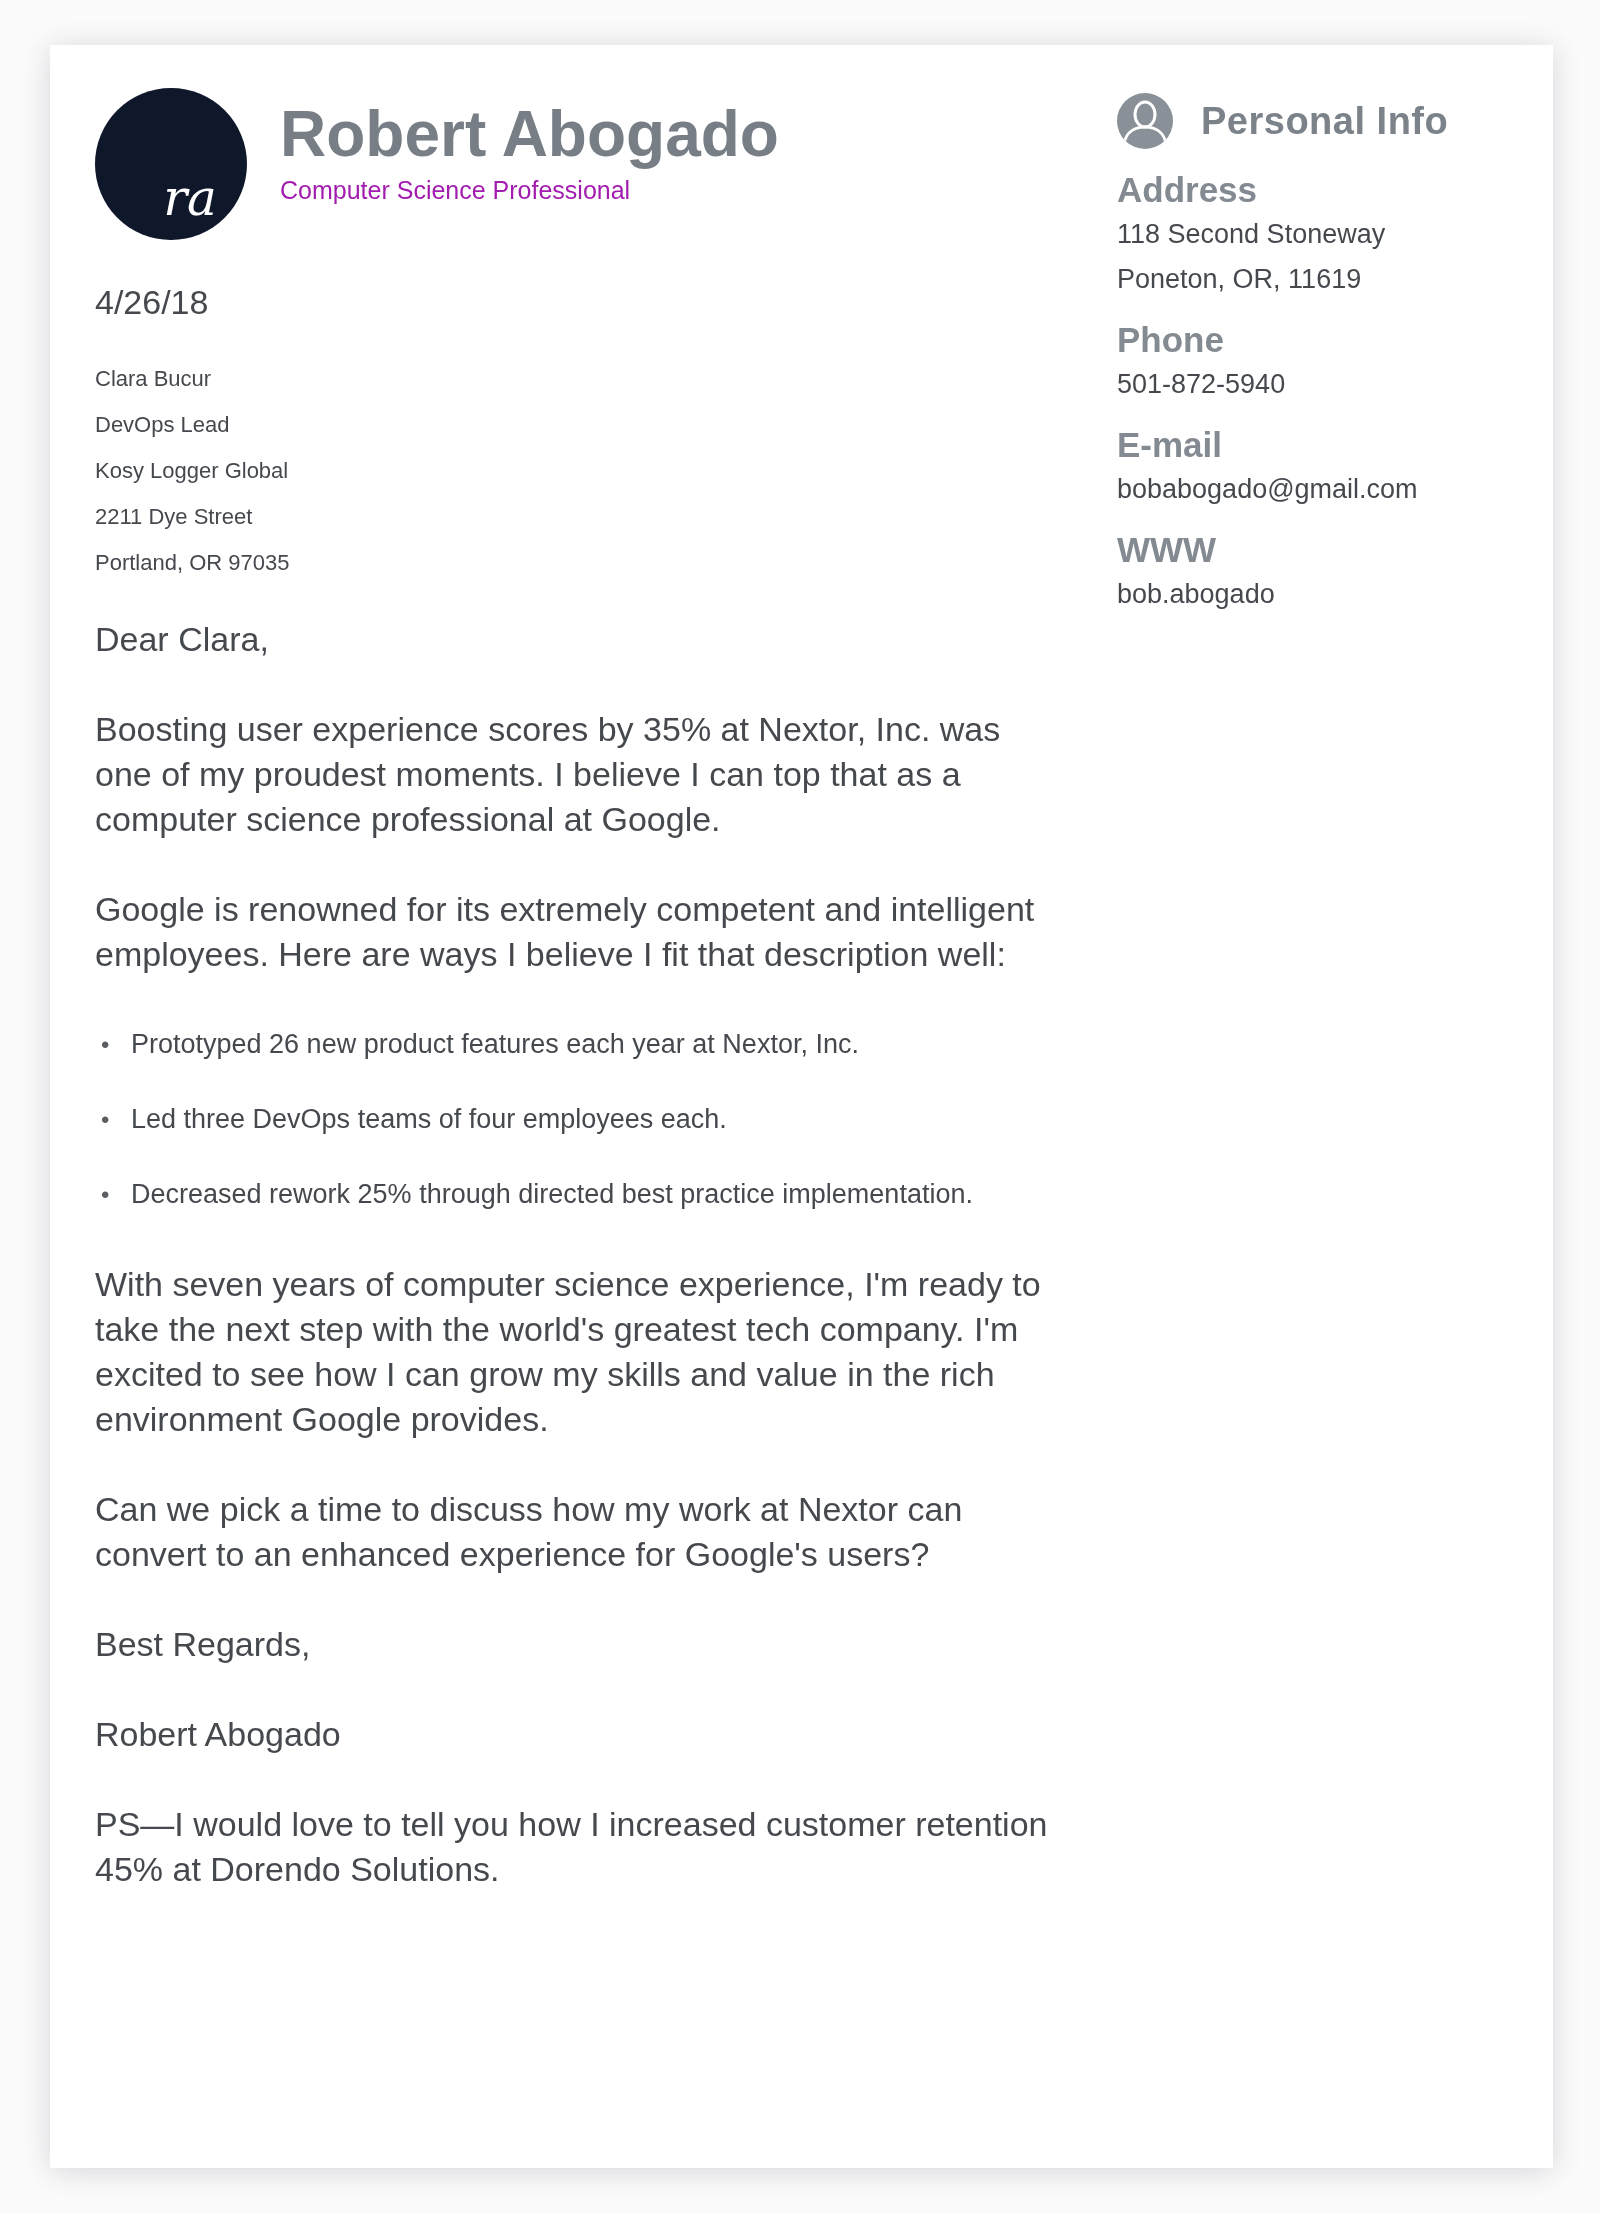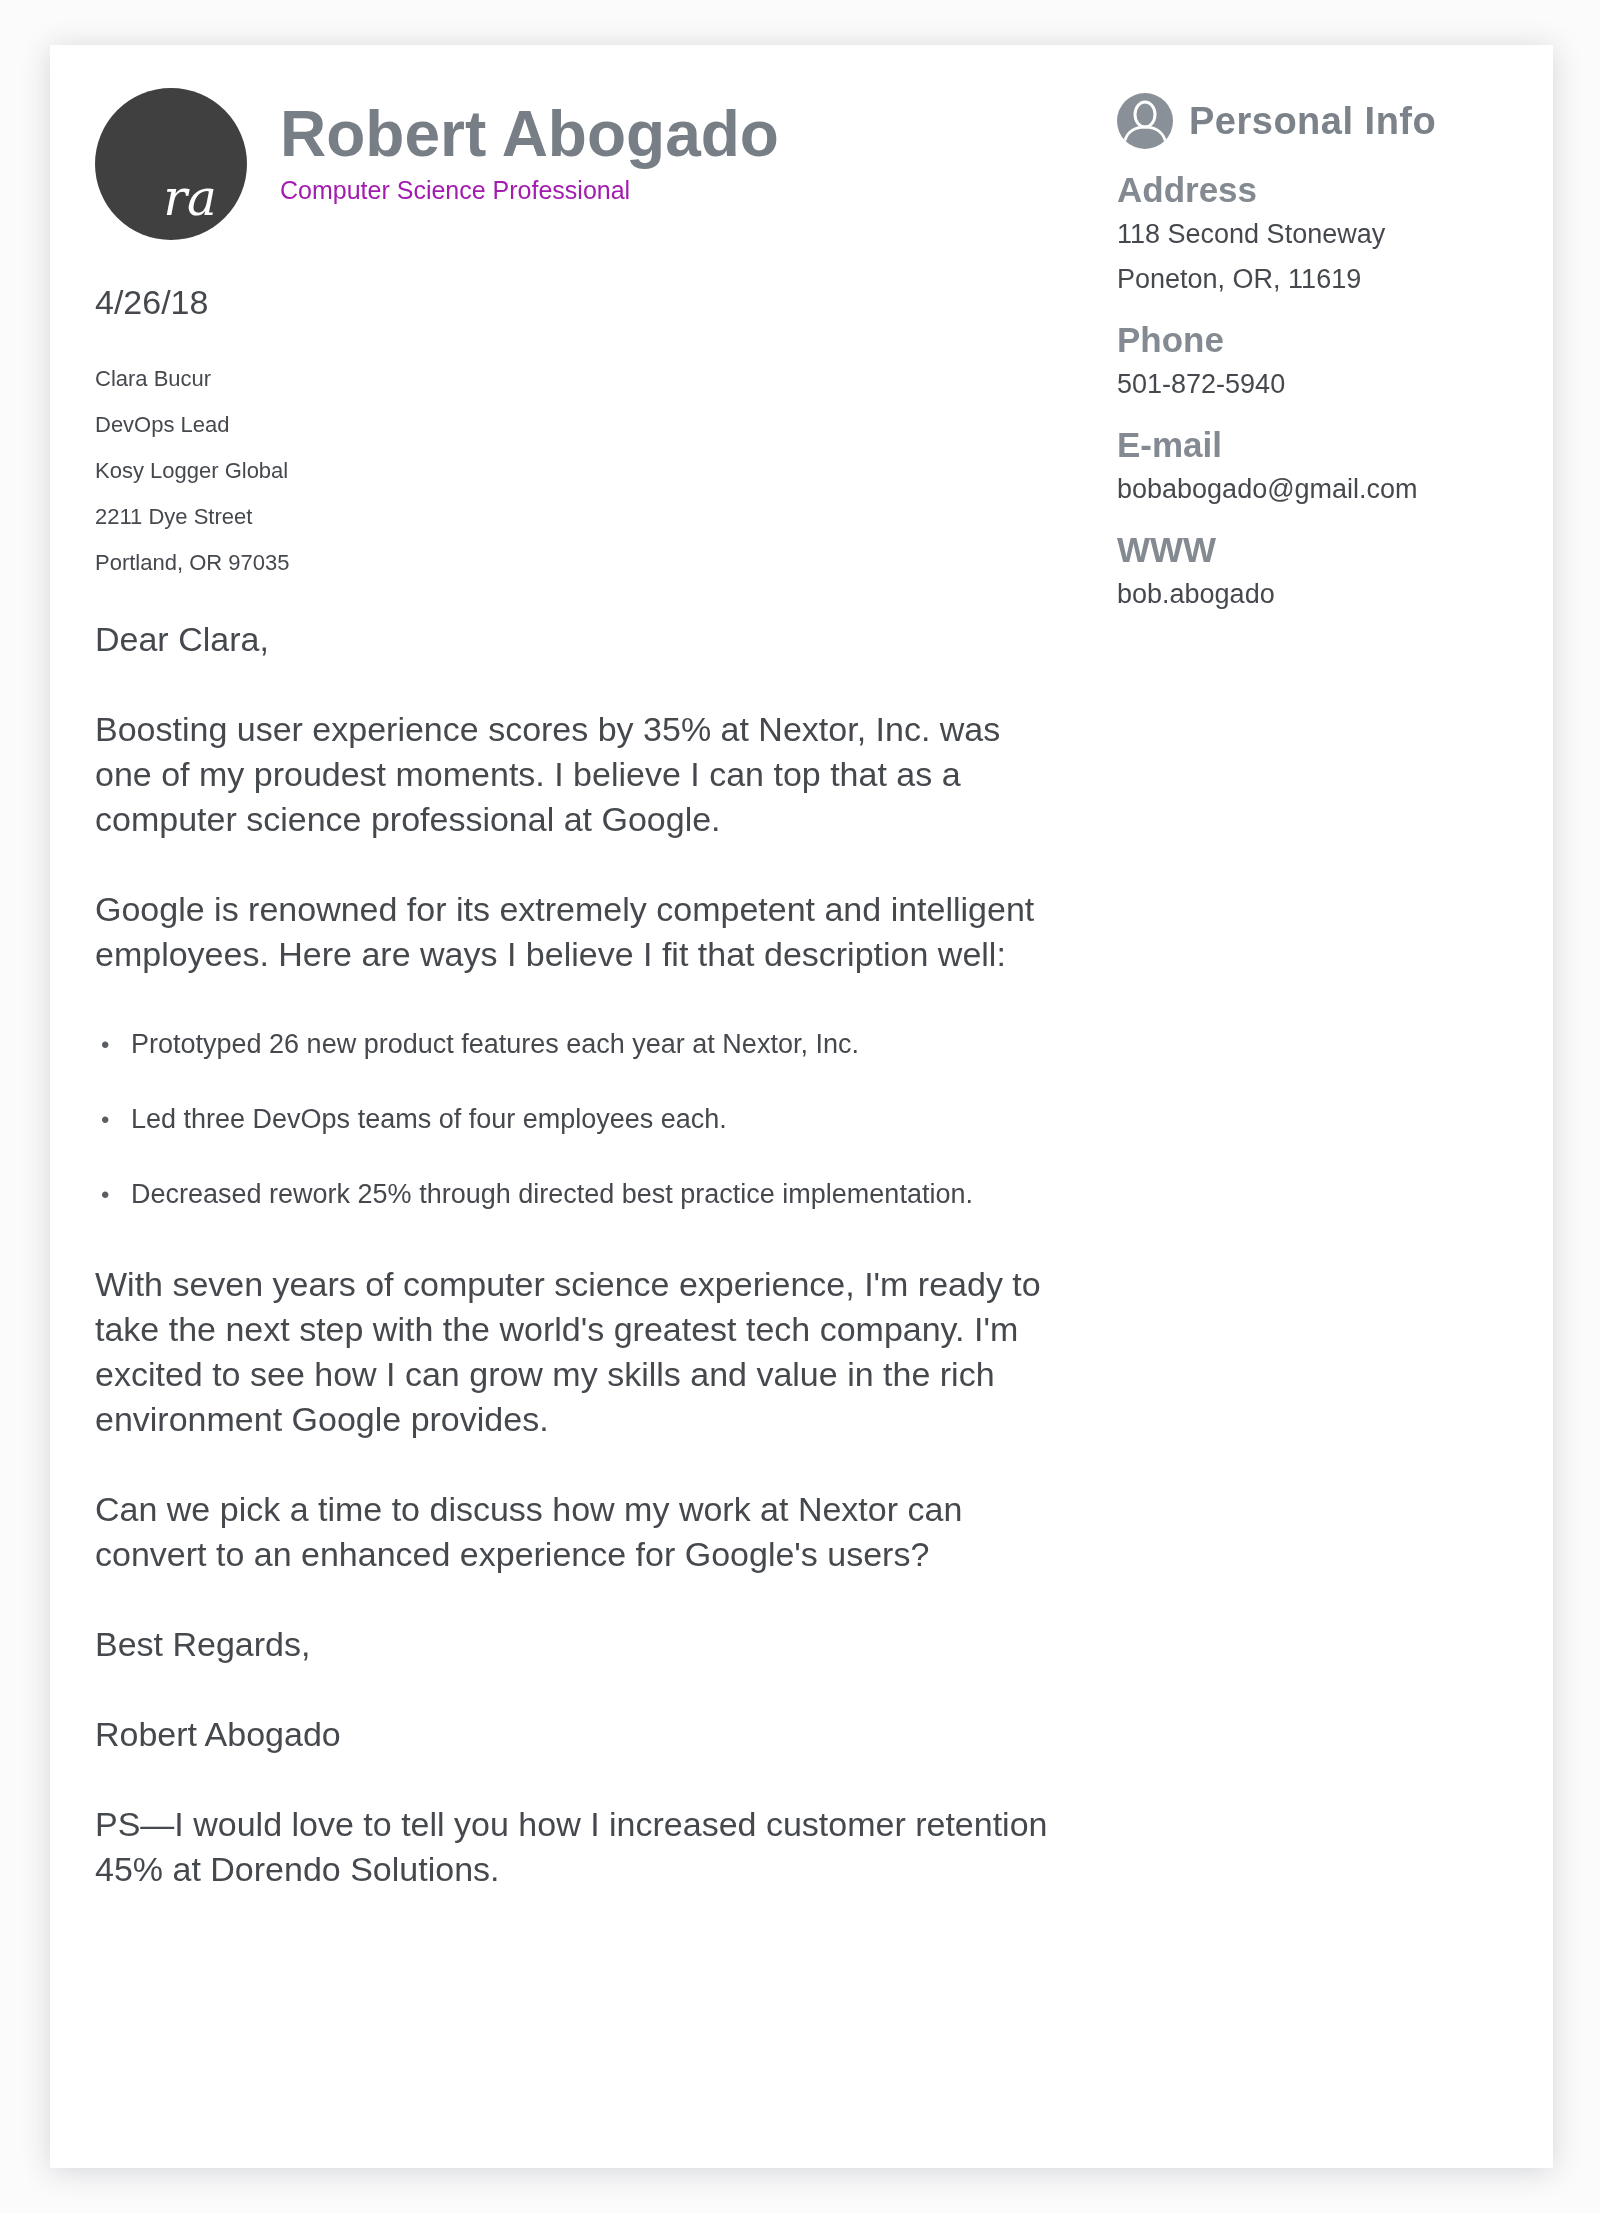--- a/index.html
+++ b/index.html
@@ -21,21 +21,21 @@
     box-shadow: 0 3px 28px rgba(40,44,52,0.18);
   }
   
   .avatar {
     position: absolute;
     left: 45px;
     top: 43px;
     width: 152px;
     height: 152px;
     border-radius: 50%;
-    background: #404040;
+    background: #0f172a;
   }
   .avatar .initials {
     position: absolute;
     left: 50%;
     top: 50%;
     transform: translate(calc(-50% + 19px), calc(-50% + 34px));
     font-family: "DejaVu Serif", "Liberation Serif", serif;
     font-style: italic;
     font-size: 50px;
     color: #ffffff;
@@ -62,21 +62,21 @@
   
   .sidebar {
     position: absolute;
     left: 1067px;
     top: 48px;
     width: 410px;
   }
   .p-head {
     display: flex;
     align-items: center;
-    gap: 16px;
+    gap: 28px;
     margin-bottom: 18px;
   }
   .p-icon { width: 56px; height: 56px; flex: 0 0 56px; }
   .p-head h2 {
     margin: 0;
     font-size: 38px;
     font-weight: 700;
     color: #7b8289;
     letter-spacing: 0.5px;
   }

